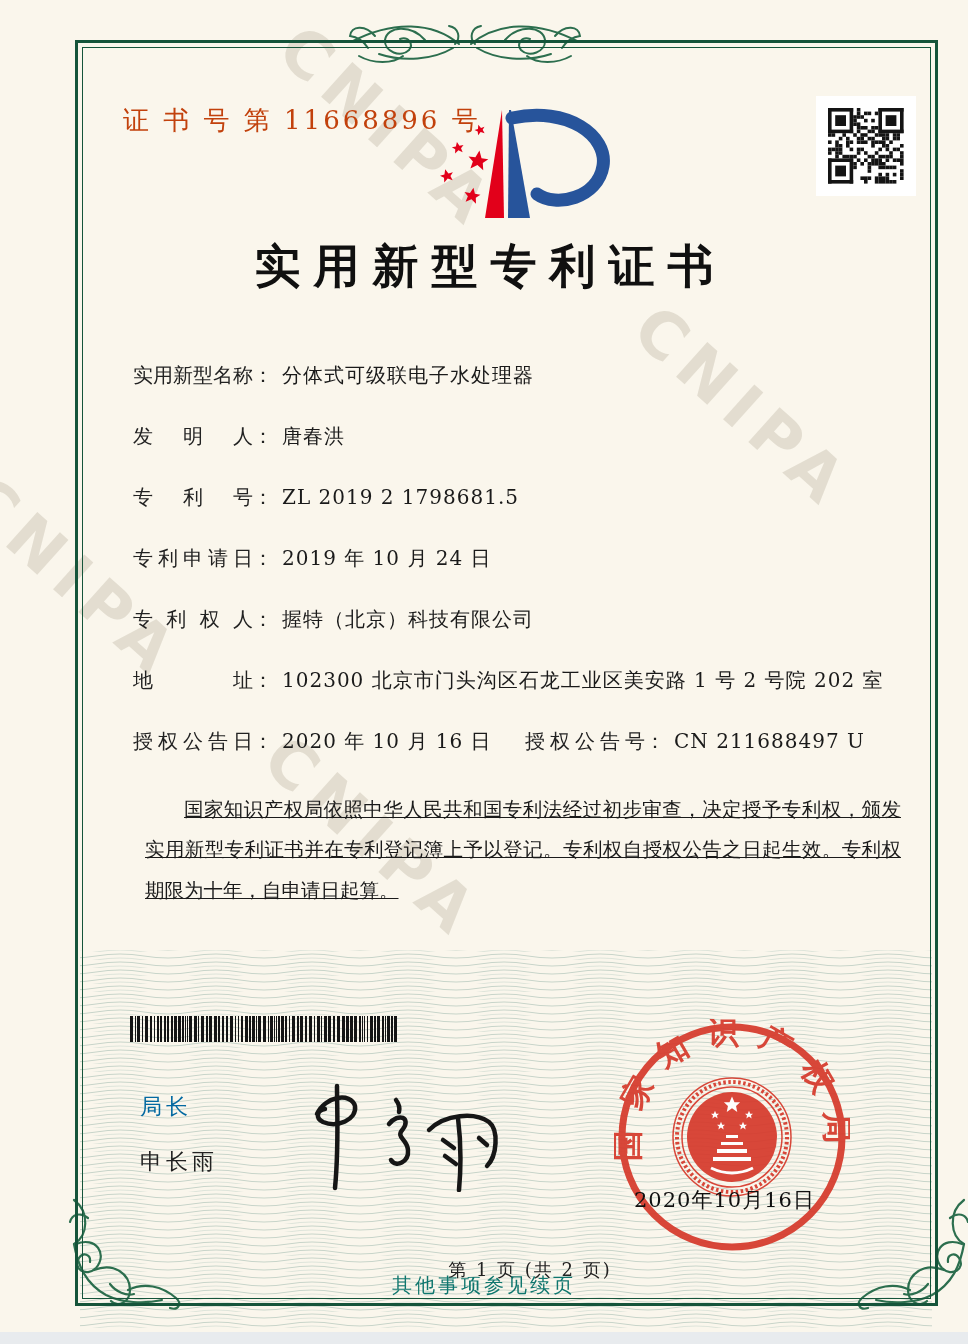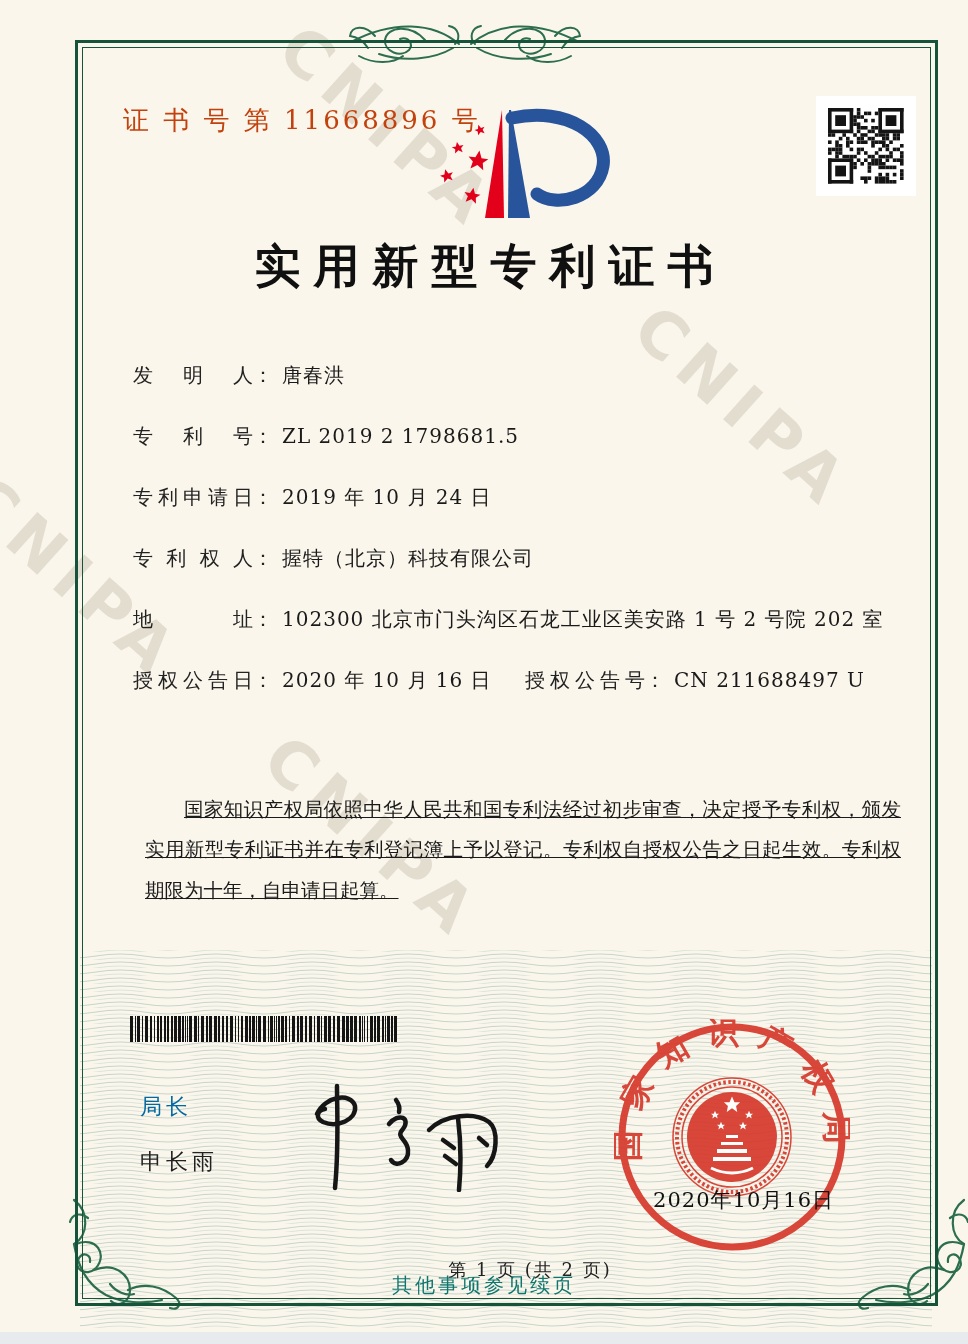--- a/index.html
+++ b/index.html
@@ -52,21 +52,21 @@
     position:absolute;left:133px;top:778px;width:780px;
     font-size:19.5px;line-height:2.07;text-align:justify;color:#1a1a1a;
   }
   .paras p{margin:12px;text-indent:2em;text-decoration:underline;}
   .barcode{position:absolute;left:130px;top:1016px;}
   .sig-title{position:absolute;left:140px;top:1092px;font-size:22px;letter-spacing:4px;color:#0369a1;}
   .sig-name{position:absolute;left:140px;top:1147px;font-size:22px;letter-spacing:4px;color:#222;}
   .signature{position:absolute;left:293px;top:1072px;}
   .seal{position:absolute;left:614px;top:1019px;opacity:.93;z-index:4;}
   .seal-date{
-    position:absolute;left:634px;top:1186px;width:200px;text-align:right;
+    position:absolute;left:634px;top:1186px;width:200px;text-align:left;
     font-size:21px;letter-spacing:1px;color:#101010;z-index:5;
   }
   .pageinfo{
     position:absolute;left:0;top:1258px;width:968px;text-align:center;
     font-size:18px;letter-spacing:2px;color:#222;padding-left:46px;
   }
   .contnote{
     position:absolute;left:0;top:1272px;width:968px;text-align:center;
     font-size:20px;letter-spacing:3px;color:#0f766e;
   }
@@ -297,20 +297,23 @@
         <rect x="0" y="50.4" width="3.6" height="25.2"></rect>
         <rect x="21.6" y="50.4" width="3.6" height="25.2"></rect>
         <rect x="7.2" y="57.6" width="10.8" height="10.8"></rect>
       </g>
   </svg>
 
   <div class="title">实用新型专利证书</div>
 
   <div class="fields">
     <div class="frow">
+      <span class="flabel">实用新型名称</span><span class="fcolon">：</span><span class="fvalue">分体式可级联电子水处理器</span>
+    </div>
+    <div class="frow">
       <span class="flabel">发明人</span><span class="fcolon">：</span><span class="fvalue">唐春洪</span>
     </div>
     <div class="frow">
       <span class="flabel">专利号</span><span class="fcolon">：</span><span class="fvalue">ZL 2019 2 1798681.5</span>
     </div>
     <div class="frow">
       <span class="flabel">专利申请日</span><span class="fcolon">：</span><span class="fvalue">2019 年 10 月 24 日</span>
     </div>
     <div class="frow">
       <span class="flabel">专利权人</span><span class="fcolon">：</span><span class="fvalue">握特（北京）科技有限公司</span>

